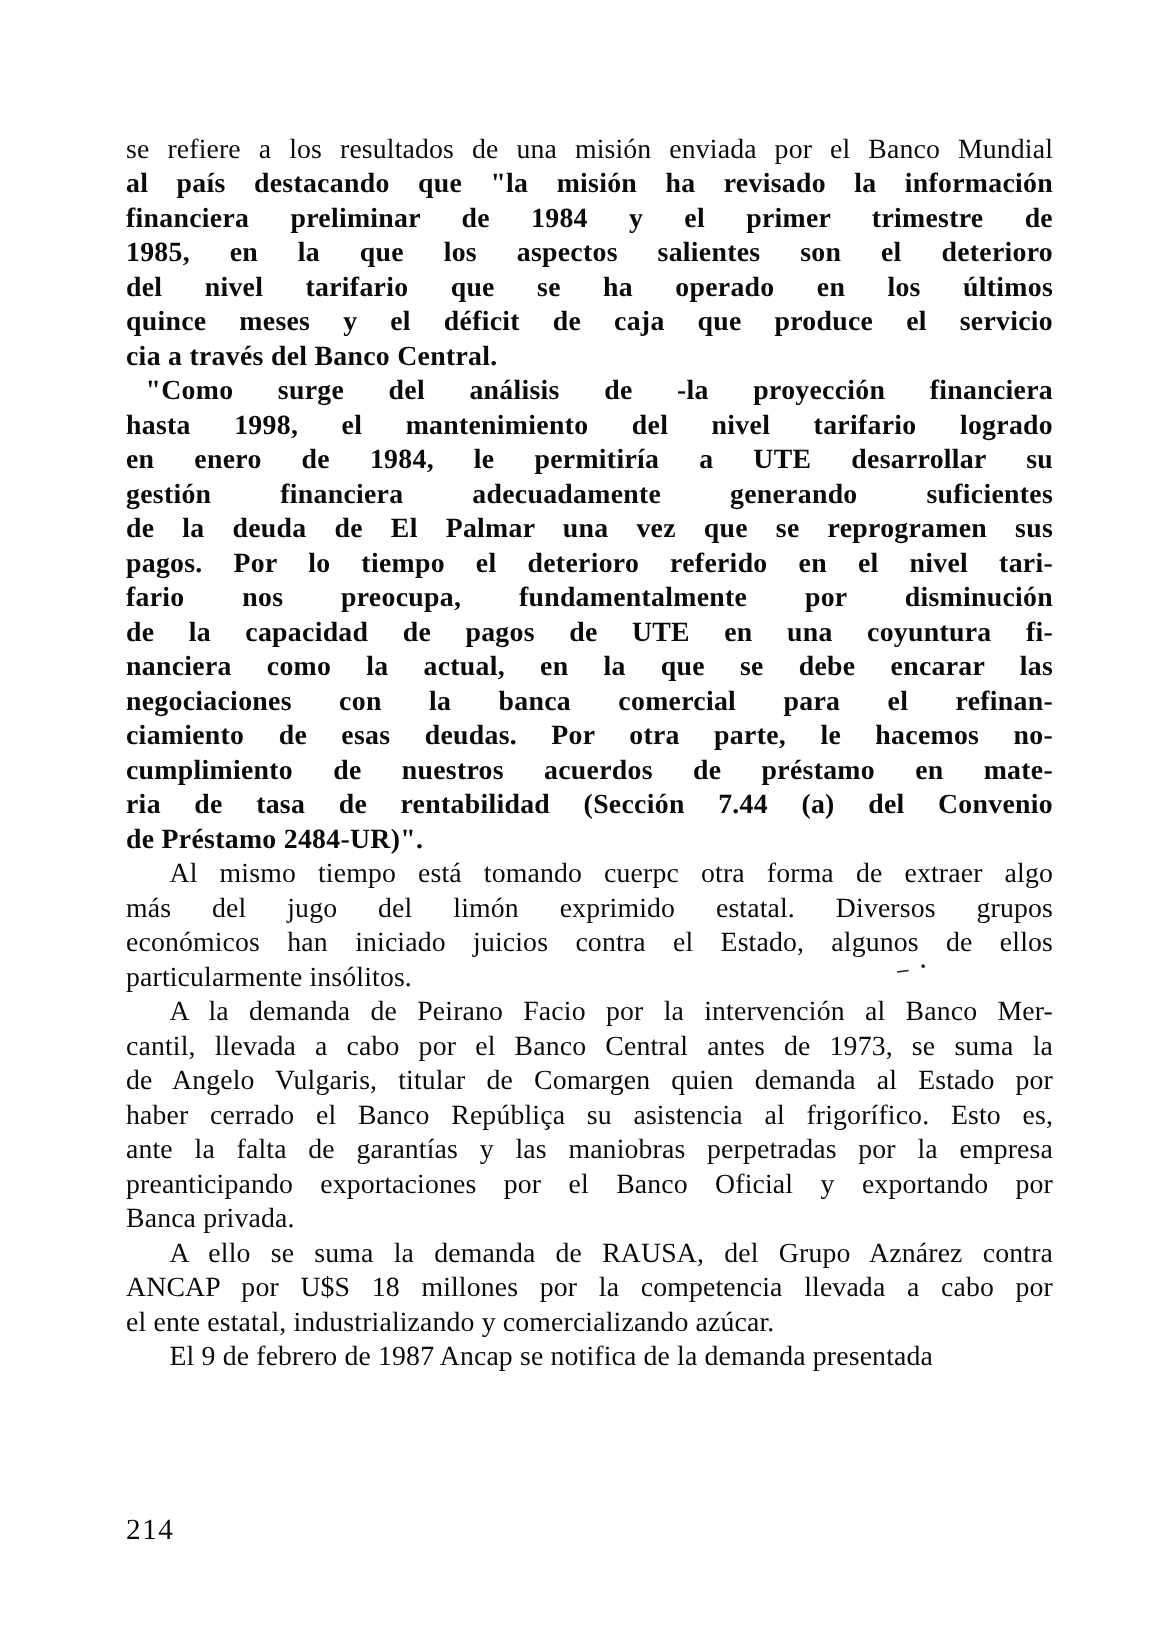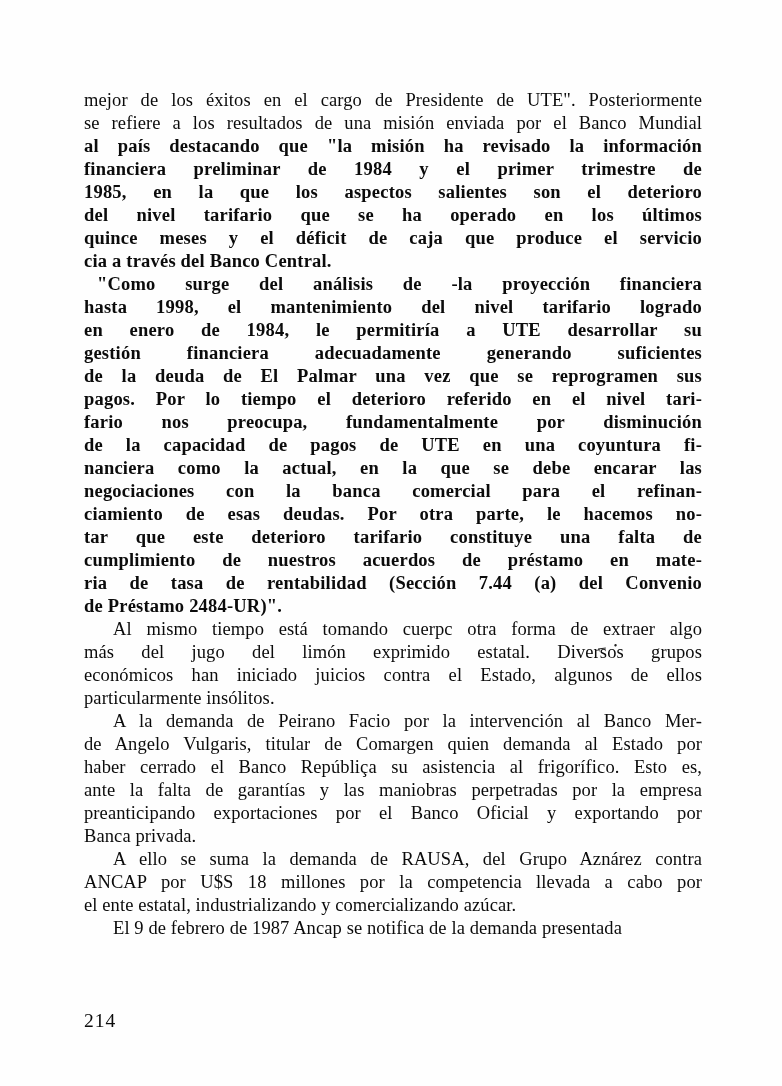--- a/index.html
+++ b/index.html
@@ -59,54 +59,53 @@
     transform: rotate(-8deg);
     letter-spacing: 2px;
   }
 </style>
 </head>
 <body>
 
 <div class="page">
   <div class="text-block">
       <div class="para">
-        <div class="line">mejor de los éxitos en el cargo de Presidente de UTE". Posteriormente</div>
         <div class="line">se refiere a los resultados de una misión enviada por el Banco Mundial</div>
         <div class="line bold">al país destacando que "la misión ha revisado la información</div>
         <div class="line bold">financiera preliminar de 1984 y el primer trimestre de</div>
         <div class="line bold">1985, en la que los aspectos salientes son el deterioro</div>
         <div class="line bold">del nivel tarifario que se ha operado en los últimos</div>
         <div class="line bold">quince meses y el déficit de caja que produce el servicio</div>
         <div class="line bold last">cia a través del Banco Central.</div>
       </div>
       <div class="para quote">
         <div class="line bold first">"Como surge del análisis de -la proyección financiera</div>
         <div class="line bold">hasta 1998, el mantenimiento del nivel tarifario logrado</div>
         <div class="line bold">en enero de 1984, le permitiría a UTE desarrollar su</div>
         <div class="line bold">gestión financiera adecuadamente generando suficientes</div>
         <div class="line bold">de la deuda de El Palmar una vez que se reprogramen sus</div>
         <div class="line bold">pagos. Por lo tiempo el deterioro referido en el nivel tari-</div>
         <div class="line bold">fario nos preocupa, fundamentalmente por disminución</div>
         <div class="line bold">de la capacidad de pagos de UTE en una coyuntura fi-</div>
         <div class="line bold">nanciera como la actual, en la que se debe encarar las</div>
         <div class="line bold">negociaciones con la banca comercial para el refinan-</div>
         <div class="line bold">ciamiento de esas deudas. Por otra parte, le hacemos no-</div>
-        <div class="line bold">tar que este deterioro tarifario constituye una falta de</div>
         <div class="line bold">cumplimiento de nuestros acuerdos de préstamo en mate-</div>
         <div class="line bold">ria de tasa de rentabilidad (Sección 7.44 (a) del Convenio</div>
         <div class="line bold last">de Préstamo 2484-UR)".</div>
       </div>
       <div class="para">
         <div class="line first">Al mismo tiempo está tomando cuerpc otra forma de extraer algo</div>
         <div class="line">más del jugo del limón exprimido estatal. Diversos grupos</div>
         <div class="line">económicos han iniciado juicios contra el Estado, algunos de ellos</div>
         <div class="line last">particularmente insólitos.</div>
       </div>
       <div class="para">
         <div class="line first">A la demanda de Peirano Facio por la intervención al Banco Mer-</div>
+        <div class="line">cantil, llevada a cabo por el Banco Central antes de 1973, se suma la</div>
         <div class="line">de Angelo Vulgaris, titular de Comargen quien demanda al Estado por</div>
         <div class="line">haber cerrado el Banco Repúbliça su asistencia al frigorífico. Esto es,</div>
         <div class="line">ante la falta de garantías y las maniobras perpetradas por la empresa</div>
         <div class="line">preanticipando exportaciones por el Banco Oficial y exportando por</div>
         <div class="line last">Banca privada.</div>
       </div>
       <div class="para">
         <div class="line first">A ello se suma la demanda de RAUSA, del Grupo Aznárez contra</div>
         <div class="line">ANCAP por U$S 18 millones por la competencia llevada a cabo por</div>
         <div class="line last">el ente estatal, industrializando y comercializando azúcar.</div>

